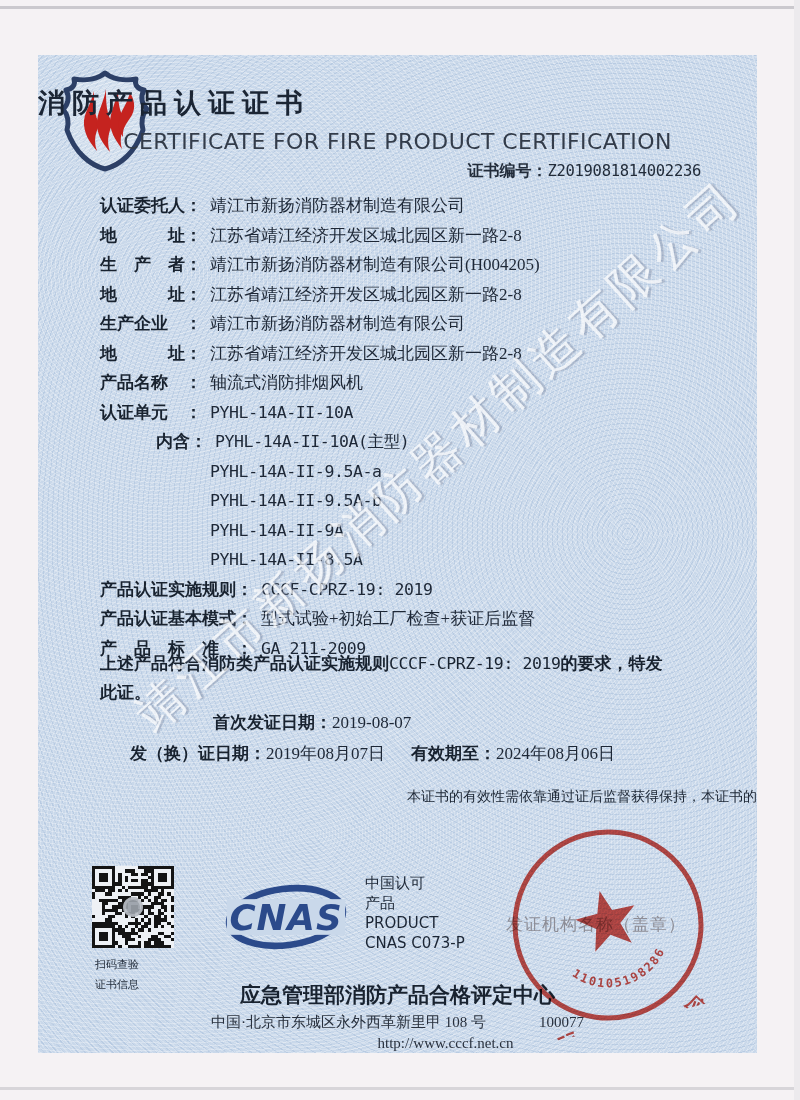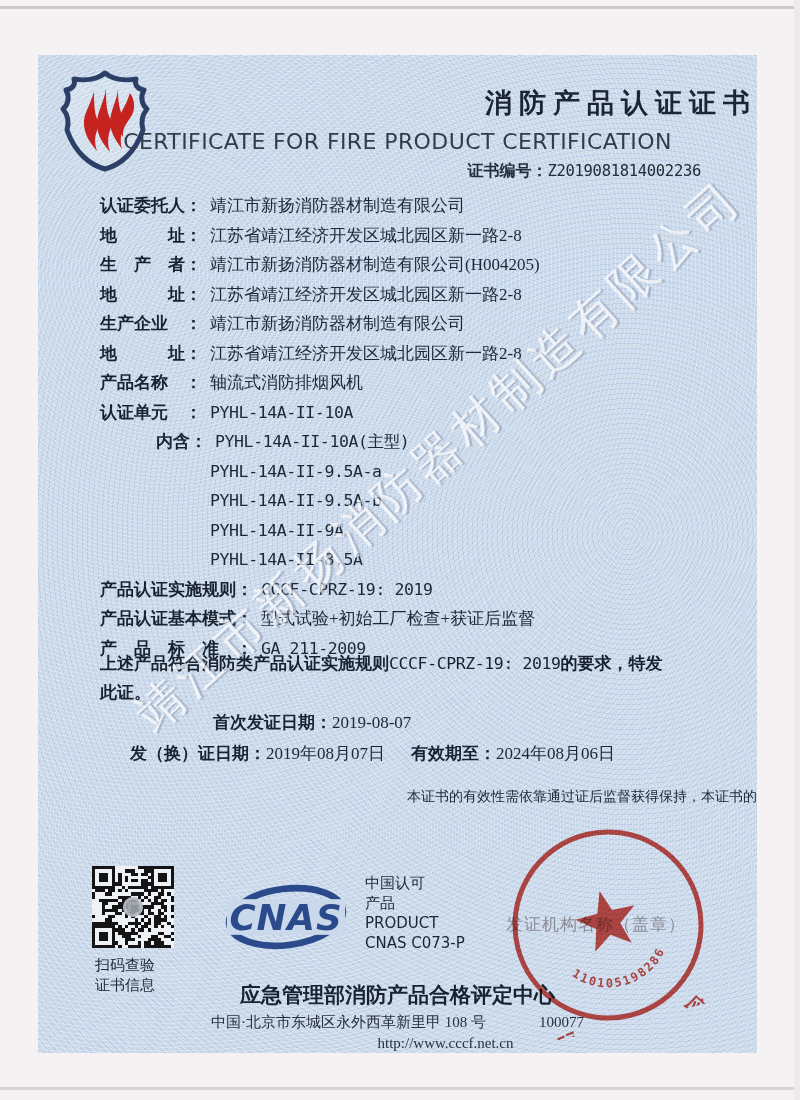--- a/index.html
+++ b/index.html
@@ -11,21 +11,21 @@
 
   .cert{position:absolute;left:38px;top:55px;width:719px;height:998px;overflow:hidden;
         background:
           repeating-radial-gradient(circle at 18% 22%, rgba(255,255,255,.28) 0 1px, rgba(0,0,0,0) 1px 4px),
           repeating-radial-gradient(circle at 82% 48%, rgba(146,174,209,.30) 0 1px, rgba(0,0,0,0) 1px 5px),
           repeating-radial-gradient(circle at 38% 78%, rgba(255,255,255,.22) 0 1px, rgba(0,0,0,0) 1px 3px),
           #c9d8ea;}
 
   .logo{position:absolute;left:12px;top:10px;width:110px;height:110px;}
 
-  .title{position:absolute;left:0;top:30px;width:100%;text-align:right;
+  .title{position:absolute;left:0;top:30px;width:100%;text-align:left;
          font-size:27px;font-weight:700;letter-spacing:7px;color:#1b2534;}
   .subtitle{position:absolute;left:0;top:74px;width:100%;text-align:center;
          font-size:22px;font-weight:500;letter-spacing:.4px;color:#333c4a;}
   .certno{position:absolute;right:56px;top:106px;font-size:16px;color:#222c3a;
           font-family:"Liberation Serif",serif;}
   .certno b{font-weight:700;margin-left:23px;}
   .certno .num{font-family:"DejaVu Sans Mono",monospace;font-size:15.5px;letter-spacing:-.3px;}
 
   .fields{position:absolute;left:62px;top:136px;right:30px;z-index:2;}
   .row{height:29.5px;display:flex;align-items:center;font-size:17px;}
@@ -47,21 +47,21 @@
 
   .notice{position:absolute;left:0;top:726px;width:100%;text-align:right;line-height:31px;
           font-size:14px;font-weight:400;color:#1b2533;z-index:2;}
 
   .qr{position:absolute;left:54px;top:811px;width:82px;height:82px;z-index:2;}
   .qr-grid{display:grid;grid-template-columns:repeat(25,1fr);grid-template-rows:repeat(25,1fr);
            width:82px;height:82px;background:#eef1f5;}
   .qr-grid .on{background:#141414;}
   .qr-hand{position:absolute;left:31px;top:31px;width:20px;height:20px;border-radius:50%;
            background:#9aa0a8;box-shadow:inset 0 0 0 3px #b9bec5;opacity:.92;}
-  .qr-caption{position:absolute;left:57px;top:900px;font-size:15px;line-height:20px;color:#222c3a;z-index:2;}
+  .qr-caption{position:absolute;left:57px;top:900px;font-size:11px;line-height:20px;color:#222c3a;z-index:2;}
 
   .cnas-logo{position:absolute;left:187px;top:827px;z-index:2;}
   .cnas-text{position:absolute;left:327px;top:818px;font-size:15px;line-height:20px;color:#1b2534;z-index:2;}
 
   .stamp{position:absolute;left:470px;top:770px;width:200px;height:200px;z-index:5;
          transform:rotate(-14deg);mix-blend-mode:multiply;opacity:.92;}
   .stamp-overlay{position:absolute;left:468px;top:858px;width:250px;font-size:17px;letter-spacing:1px;
                  color:#8d8d96;font-weight:500;z-index:4;}
 
   .issuer{position:absolute;left:0;top:926px;width:100%;text-align:center;

